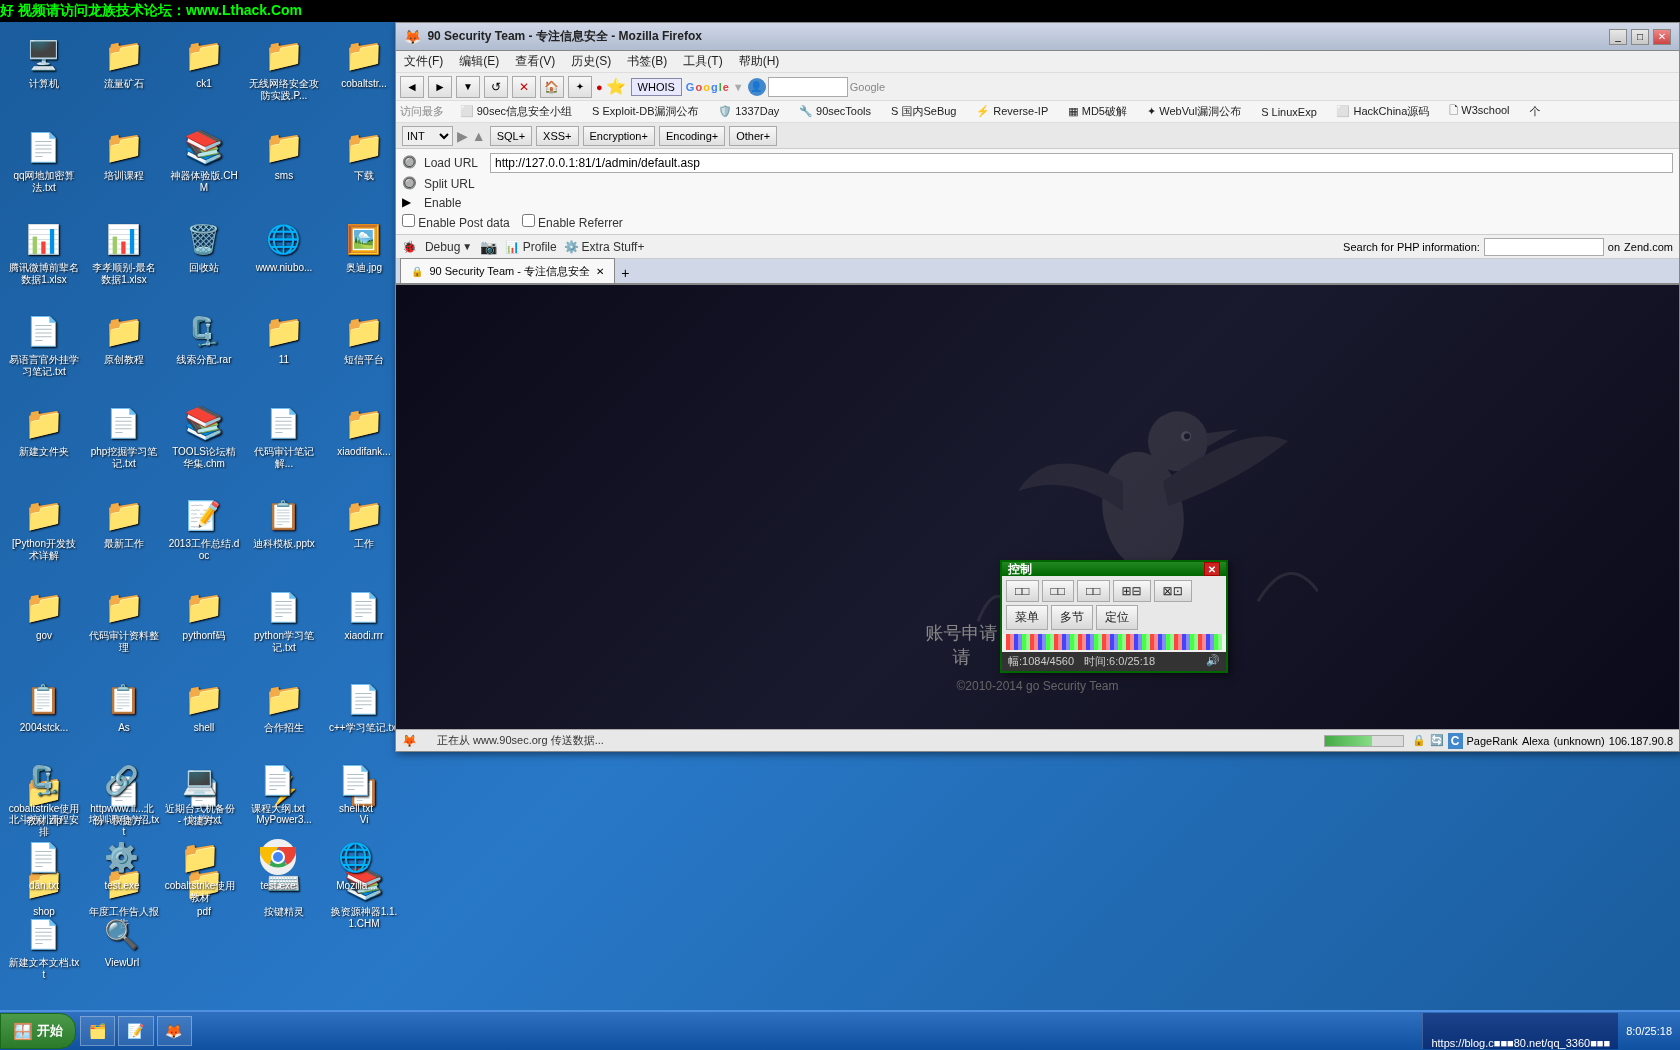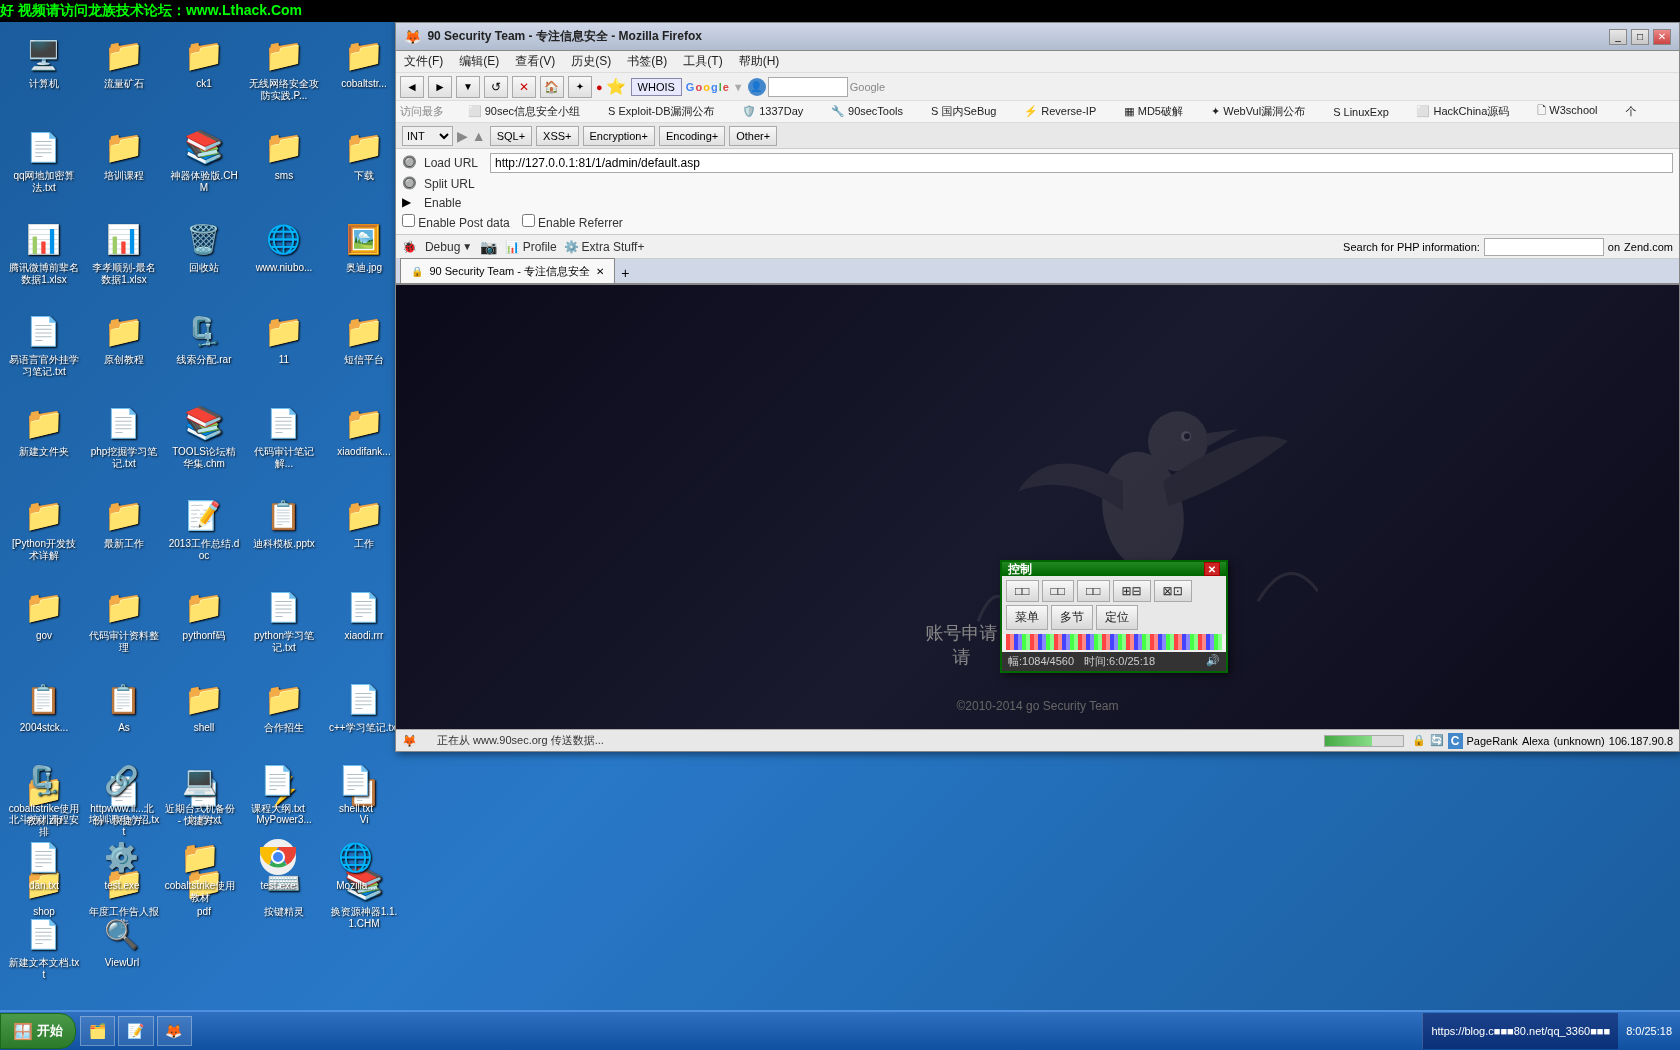--- a/index.html
+++ b/index.html
@@ -192,21 +192,21 @@
       font-size: 12px;
       padding: 0 4px;
     }
 
     .bookmark-bar {
       background: #f5f5f5;
       height: 22px;
       display: flex;
       align-items: center;
       padding: 0 4px;
-      gap: 20px;
+      gap: 12px;
       border-bottom: 1px solid #ddd;
       font-size: 11px;
       overflow: hidden;
     }
     .bookmark-item {
       cursor: pointer;
       padding: 1px 4px;
       white-space: nowrap;
       color: #222;
     }
@@ -380,21 +380,21 @@
       display: flex;
       gap: 80px;
     }
     .content-link-box {
       text-align: center;
       color: #888;
       font-size: 16px;
     }
     .copyright {
       position: absolute;
-      bottom: 16px;
+      bottom: 36px;
       color: #666;
       font-size: 12px;
     }
 
     
     .status-bar {
       background: #e8e8e8;
       height: 22px;
       display: flex;
       align-items: center;
@@ -546,21 +546,21 @@
       color: white;
       font-size: 11px;
       padding: 0 8px;
       cursor: pointer;
       display: flex;
       align-items: center;
       gap: 4px;
     }
     .taskbar-tray {
       display: flex;
-      align-items: center;
+      align-items: flex-end;
       gap: 4px;
       padding: 0 8px;
       background: rgba(0,0,60,0.4);
       height: 36px;
       border-left: 1px solid rgba(255,255,255,0.2);
     }
     .tray-text {
       color: white;
       font-size: 11px;
     }

